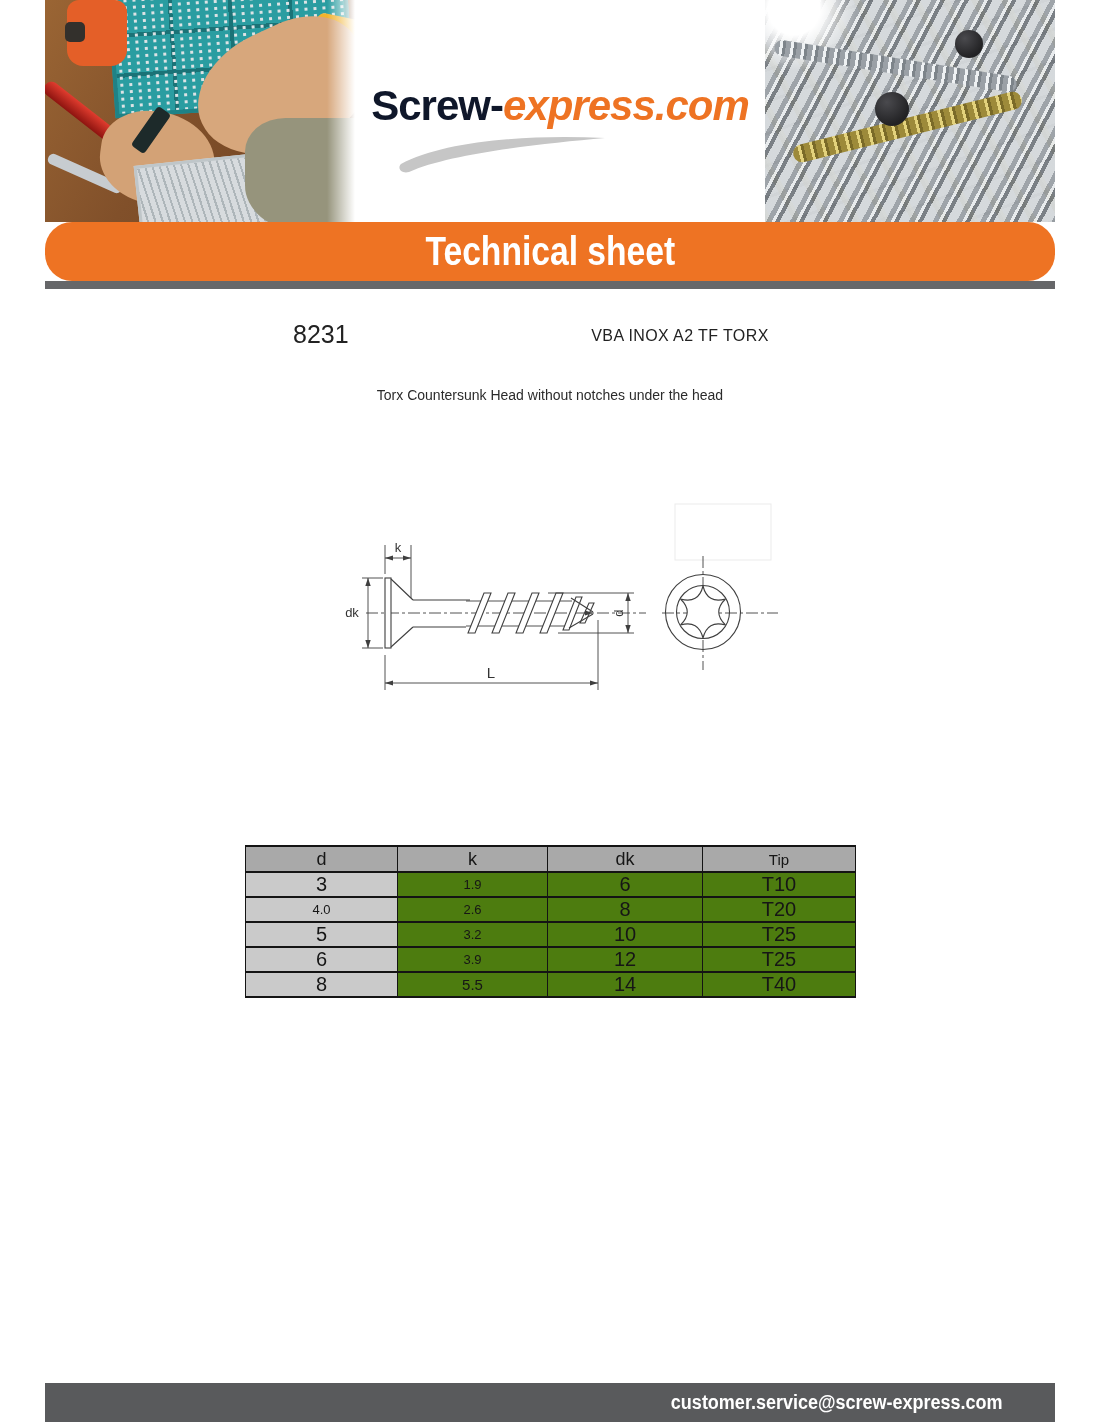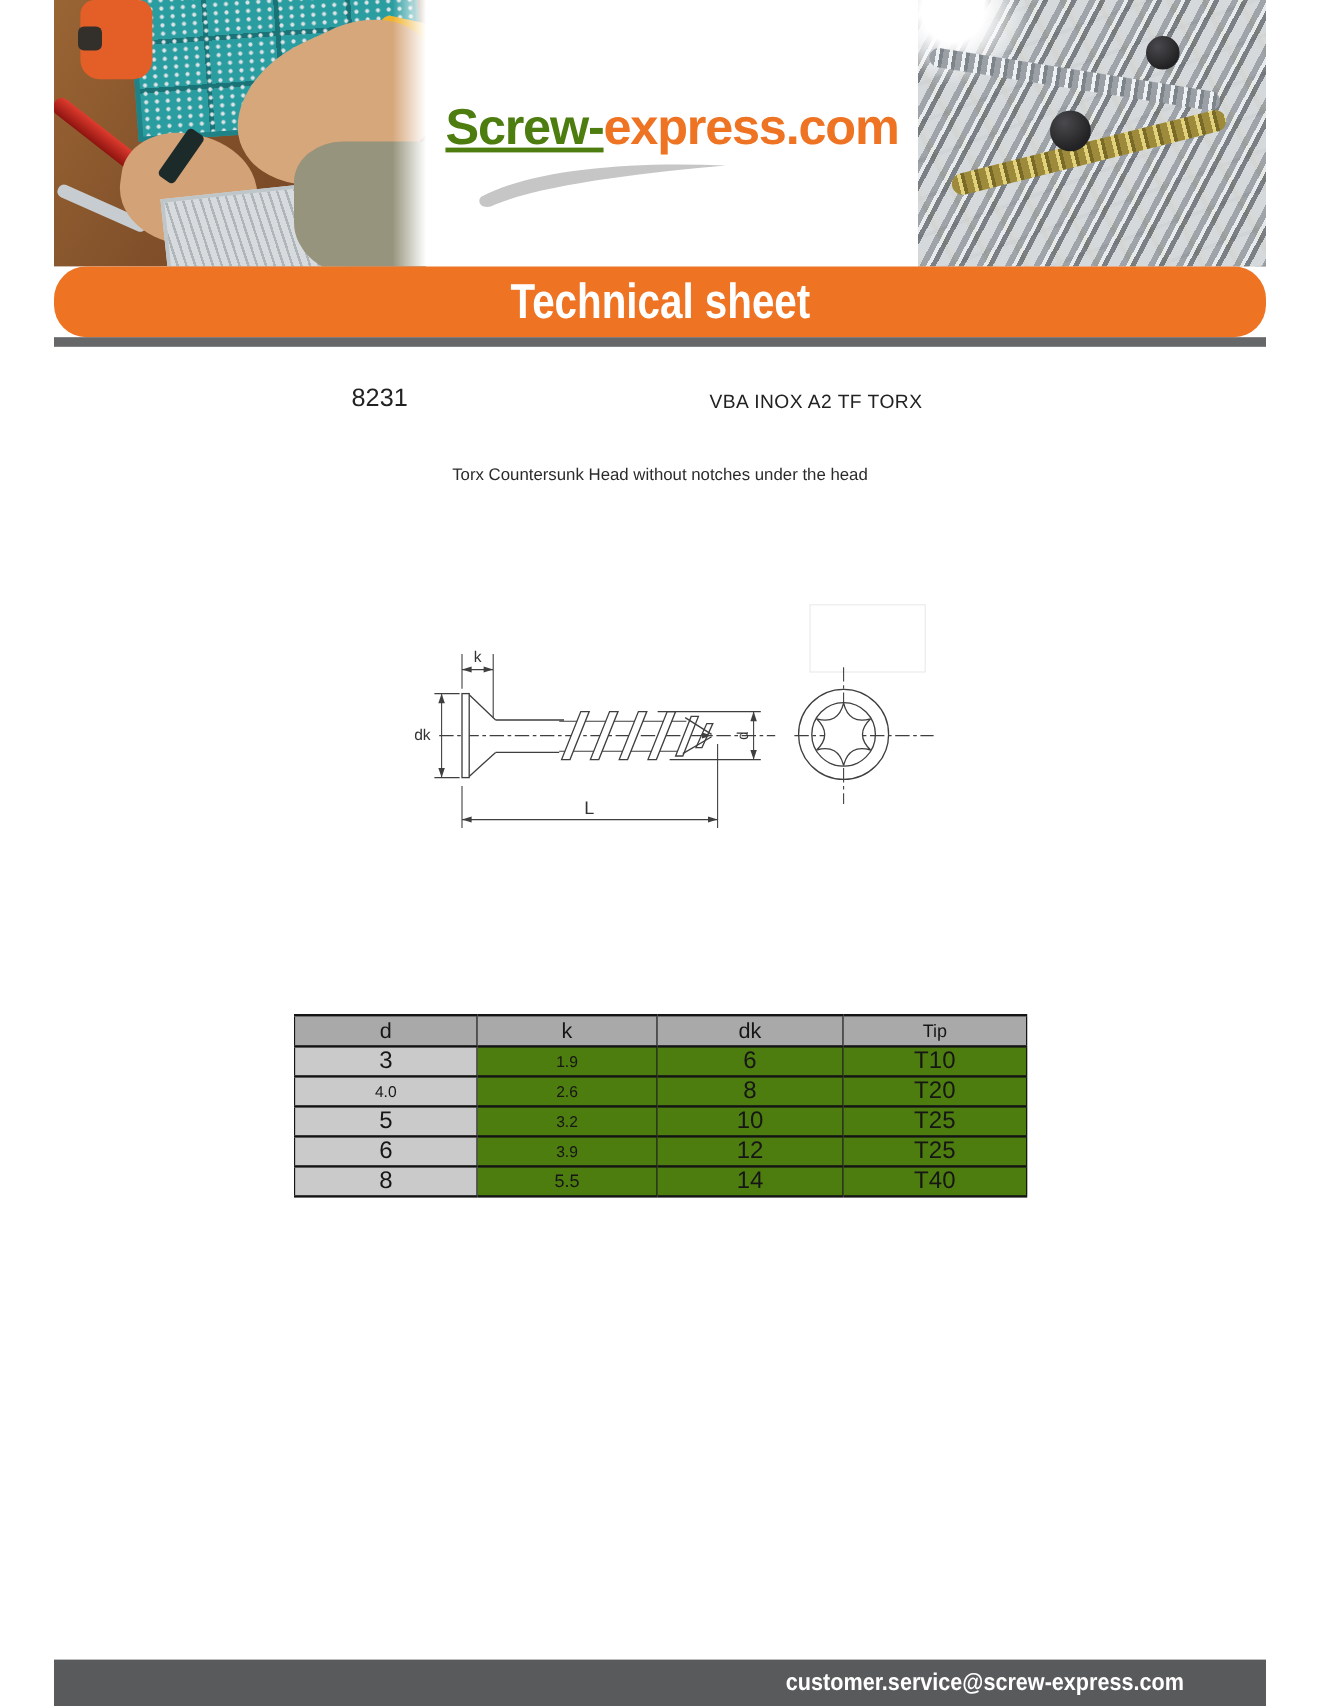--- a/index.html
+++ b/index.html
@@ -51,33 +51,33 @@
     background:repeating-linear-gradient(90deg,#9aa0a6 0 5px,#eef1f3 5px 8px,#7d848a 8px 11px); transform:rotate(9deg); }
   .rp-head { width:34px; height:34px; border-radius:50%;
     background:radial-gradient(circle at 35% 30%, #4a4a4e, #222224 70%); }
   .rp-head.h1 { left:110px; top:92px; }
   .rp-head.h2 { left:190px; top:30px; width:28px; height:28px; }
 
   
   .logo-area { position:absolute; left:355px; top:0; width:410px; height:222px; background:#fff; }
   .logo-text { position:absolute; left:0; top:82px; width:410px; text-align:center;
     font-size:42px; font-weight:700; letter-spacing:-1px; white-space:nowrap; }
-  .logo-prefix { color:#4d7c0f;text-decoration:underline; }
-  .logo-suffix { color:#ee7323; }
+  .logo-prefix { color:#0f172a; }
+  .logo-suffix { color:#ee7323; font-style:italic; }
   .logo-swoosh { position:absolute; left:32px; top:130px; }
 
   
   .banner { position:absolute; left:45px; top:222px; width:1010px; height:59px; background:#ee7323;
     display:flex; align-items:center; justify-content:center;border-radius:27px; }
   .banner-text { color:#fff; font-weight:700; font-size:41px; letter-spacing:0;
     transform:scaleX(.82); white-space:nowrap; }
   .banner-underline { position:absolute; left:45px; top:281px; width:1010px; height:8px; background:#666769; }
 
   
-  .product-code { position:absolute; left:293px; top:320px; font-size:21px; color:#222; }
+  .product-code { position:absolute; left:293px; top:320px; font-size:25px; color:#222; }
   .product-name { position:absolute; left:480px; top:327px; width:400px; text-align:center;
     font-size:16px; letter-spacing:.4px; color:#222; }
   .product-desc { position:absolute; left:0; top:387px; width:1100px; text-align:center;
     font-size:14px; color:#2b2b2b; }
 
   
   .diagram { position:absolute; left:330px; top:500px; }
 
   
   .spec-table { position:absolute; left:245px; top:845px; width:610px;
@@ -86,21 +86,21 @@
     text-align:center; vertical-align:middle; padding:0; }
   .spec-table th { height:26px; background:#a9a9a9; font-weight:400; font-size:18px; }
   .spec-table th.tip-head { font-size:15px; }
   .spec-table td { height:25px; background:#4d7c0f; }
   .spec-table td.col-d { background:#cacaca; }
   .w-d{width:152px}.w-k{width:150px}.w-dk{width:155px}.w-tip{width:153px}
   .lg { font-size:20px; } .sm { font-size:13px; } .md { font-size:15px; }
 
   
   .footer { position:absolute; left:45px; top:1383px; width:1010px; height:39px; background:#595a5c;
-    display:flex; align-items:center; justify-content:flex-end; padding-right:68px; }
+    display:flex; align-items:center; justify-content:flex-end; padding-right:52px; }
   .footer-text { color:#fff; font-weight:700; font-size:20px; transform:scaleX(.9);
     transform-origin:right center; white-space:nowrap; }
 </style>
 </head>
 <body>
 
 <div class="page">
 
   <div class="photo photo-left">
     <div class="lp-teal-box"></div>

